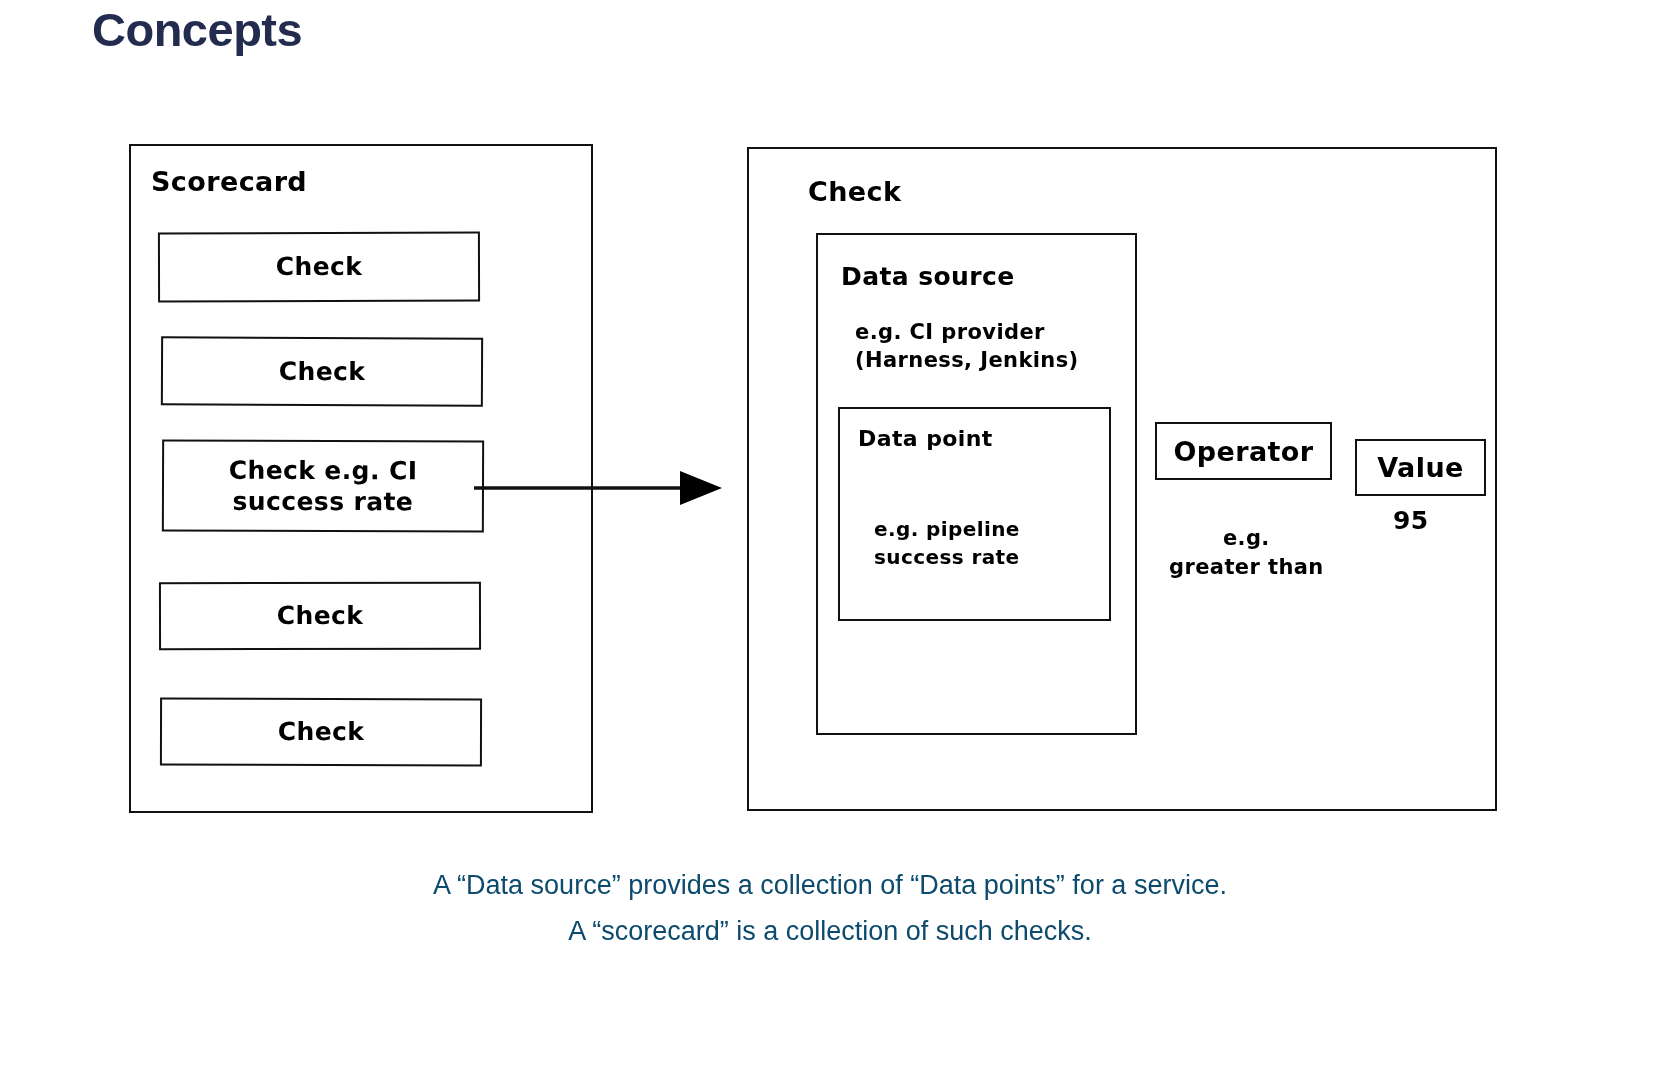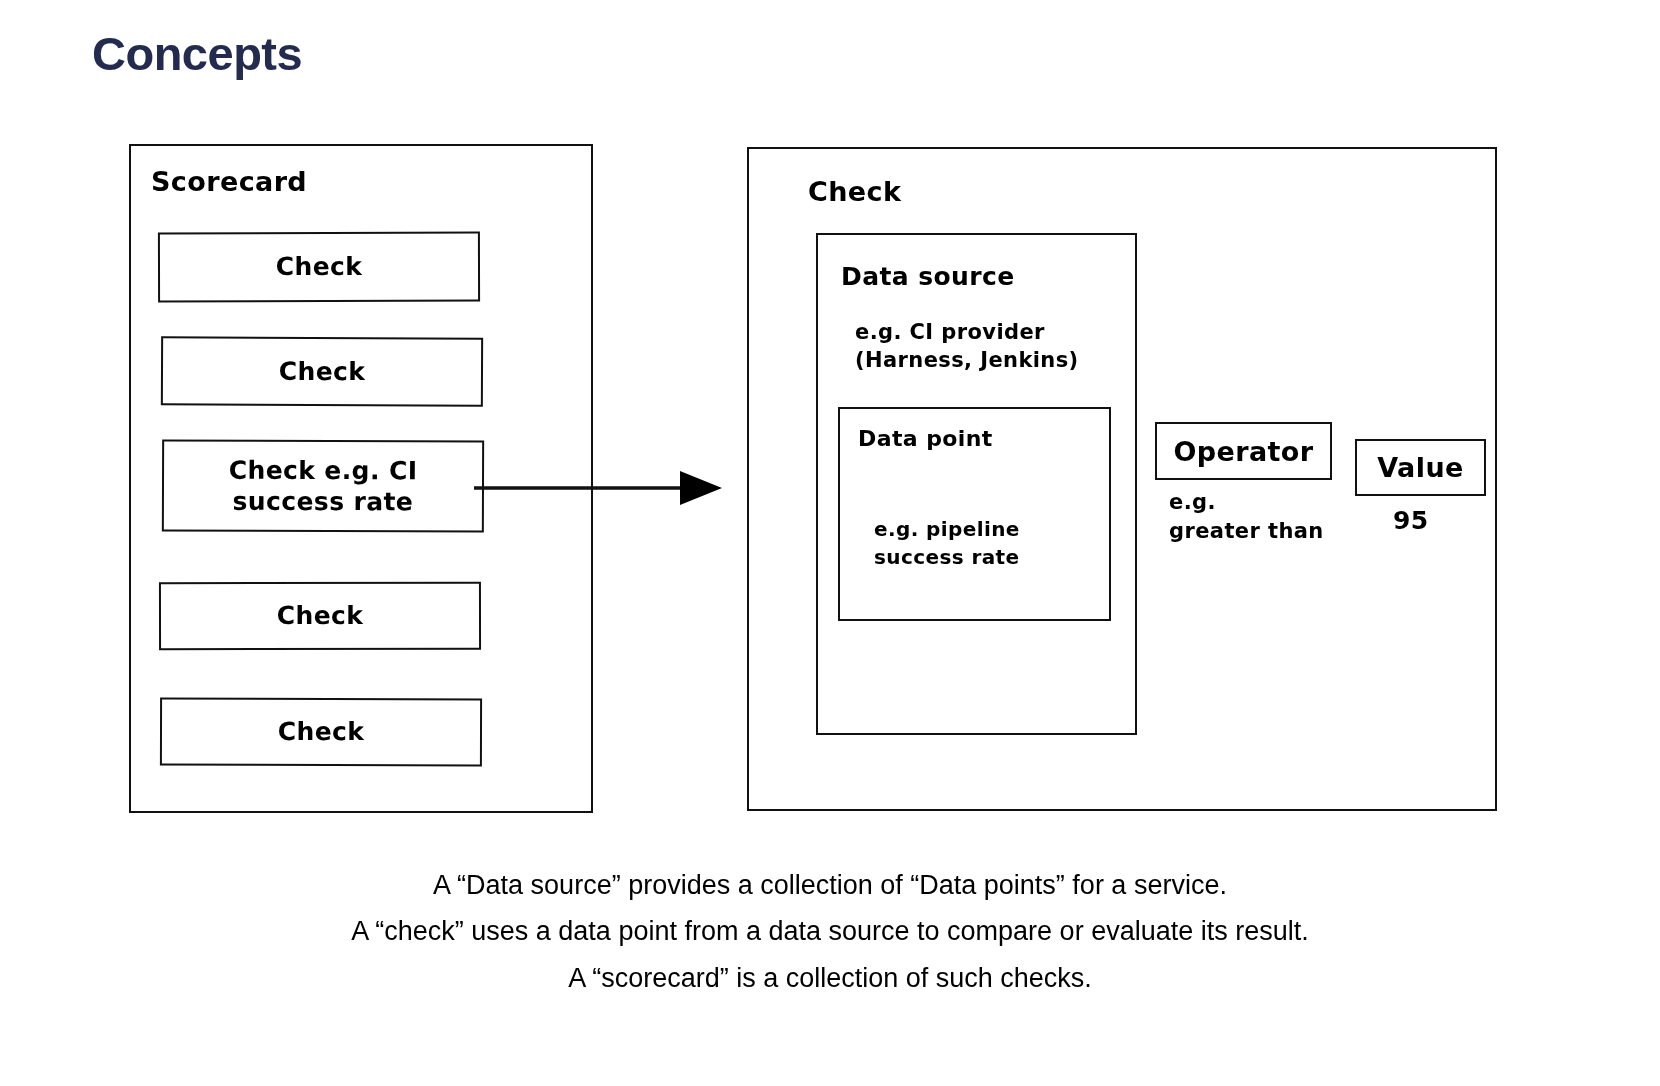--- a/index.html
+++ b/index.html
@@ -13,21 +13,21 @@
 
   body {
     font-family: "DejaVu Sans", sans-serif;
     position: relative;
   }
 
   
   #page-title {
     position: absolute;
     left: 92px;
-    top: 26px;
+    top: 2px;
     font-family: "Liberation Sans", sans-serif;
     font-weight: bold;
     font-size: 47px;
     letter-spacing: -0.5px;
     color: #232c4e;
     line-height: 1.2;
   }
 
   
   #diagram {
@@ -171,24 +171,25 @@
     display: flex;
     align-items: center;
     justify-content: center;
     border-width: 2.4px;
   }
   #operator-box .label { font-size: 27px; }
 
   #operator-eg {
     position: absolute;
     left: 1169px;
-    top: 488px;
+    top: 524px;
     font-size: 21px;
     line-height: 1.4;
     white-space: pre-line;
+    text-align: center;
   }
 
   
   #value-box {
     left: 1355px;
     top: 423px;
     width: 131px;
     height: 57px;
     display: flex;
     align-items: center;
@@ -208,21 +209,21 @@
   }
 
   
   #caption {
     position: absolute;
     left: 0;
     top: 862px;
     width: 1660px;
     text-align: center;
     font-family: "Liberation Sans", sans-serif;
-    color: #000000;
+    color: #0c4a6e;
     font-size: 27px;
     line-height: 1.72;
   }
   #caption .caption-line { display: block; }
 </style>
 </head>
 <body>
 
 <div id="page-title">Concepts</div>
 
@@ -286,15 +287,14 @@
   <div class="box" id="value-box">
     <span class="hand label">Value</span>
   </div>
 
   <div class="hand" id="value-number">95</div>
 
 </div>
 
 <div id="caption">
   <span class="caption-line">A “Data source” provides a collection of “Data points” for a service.</span>
-  <span class="caption-line">A “check” uses a data point from a data source to compare or evaluate its result.</span>
   <span class="caption-line">A “scorecard” is a collection of such checks.</span>
 </div>
 
 </body></html>

